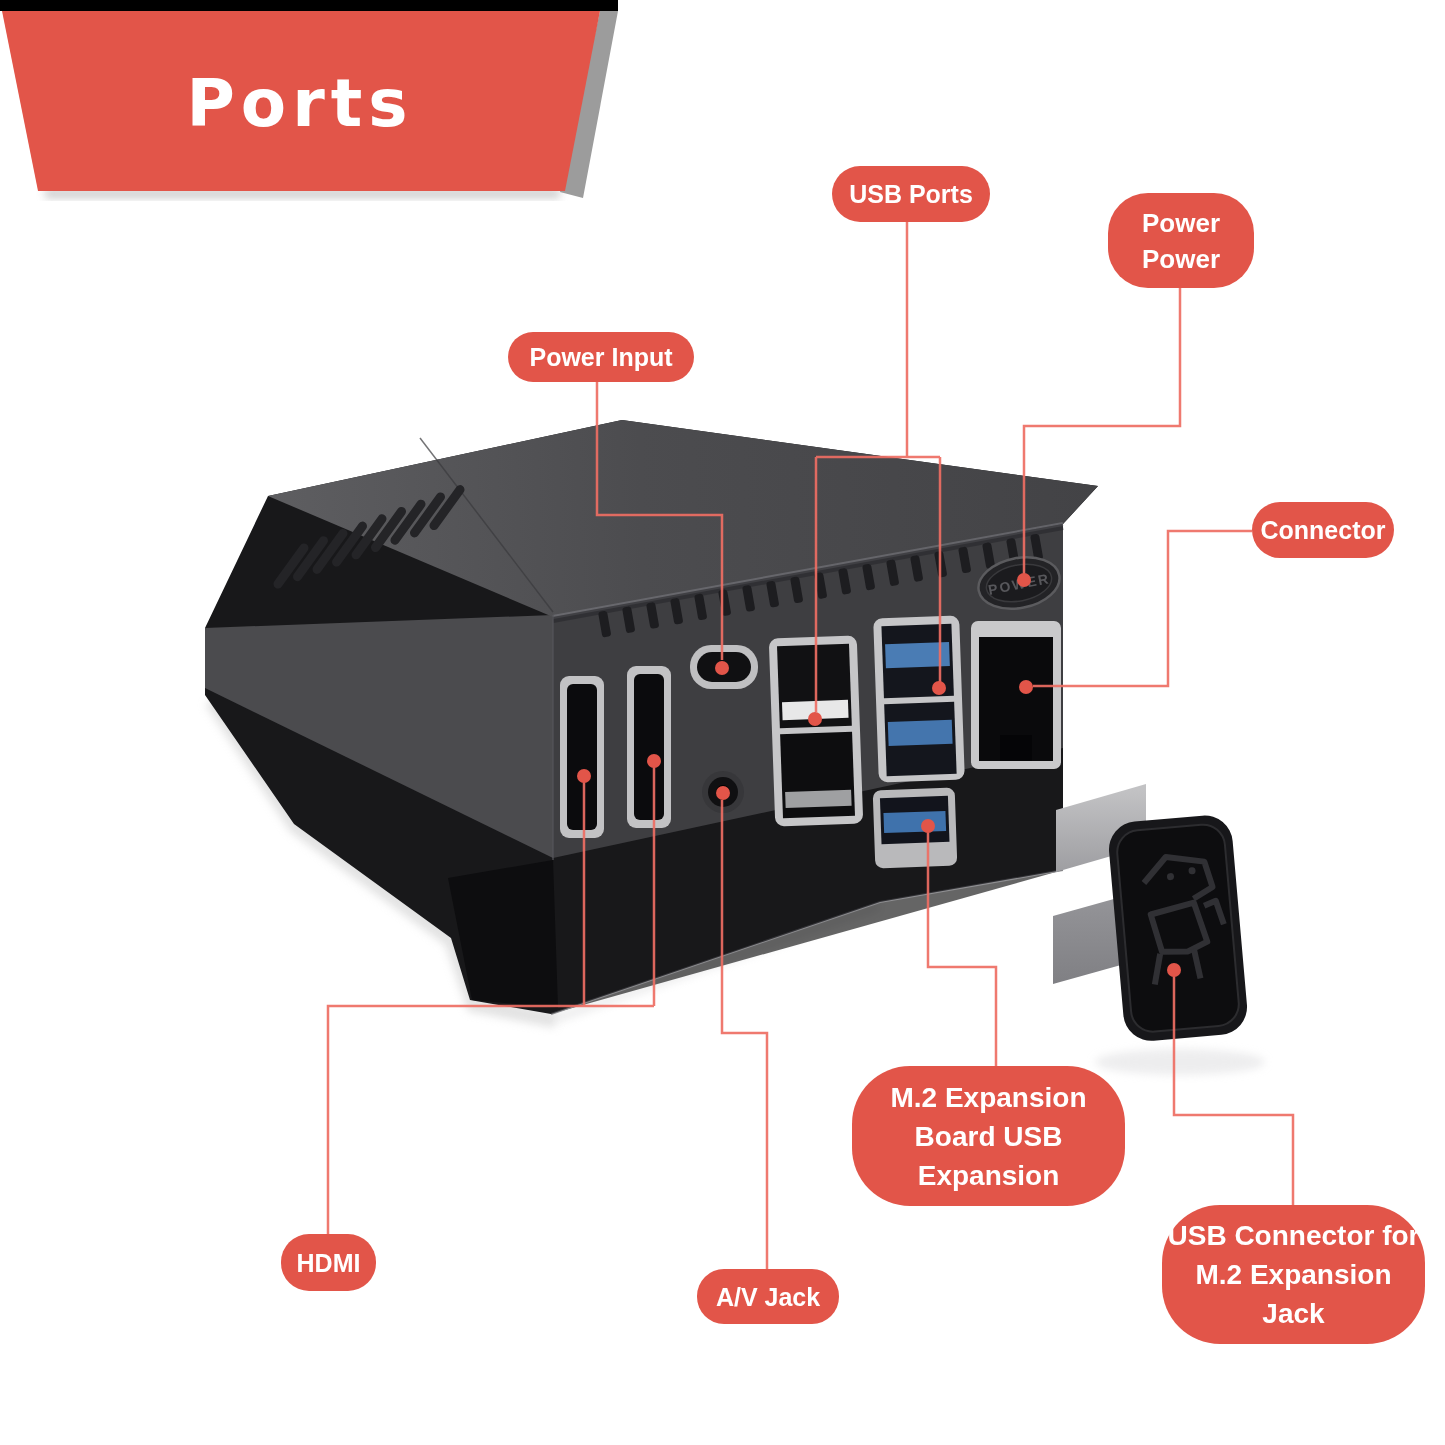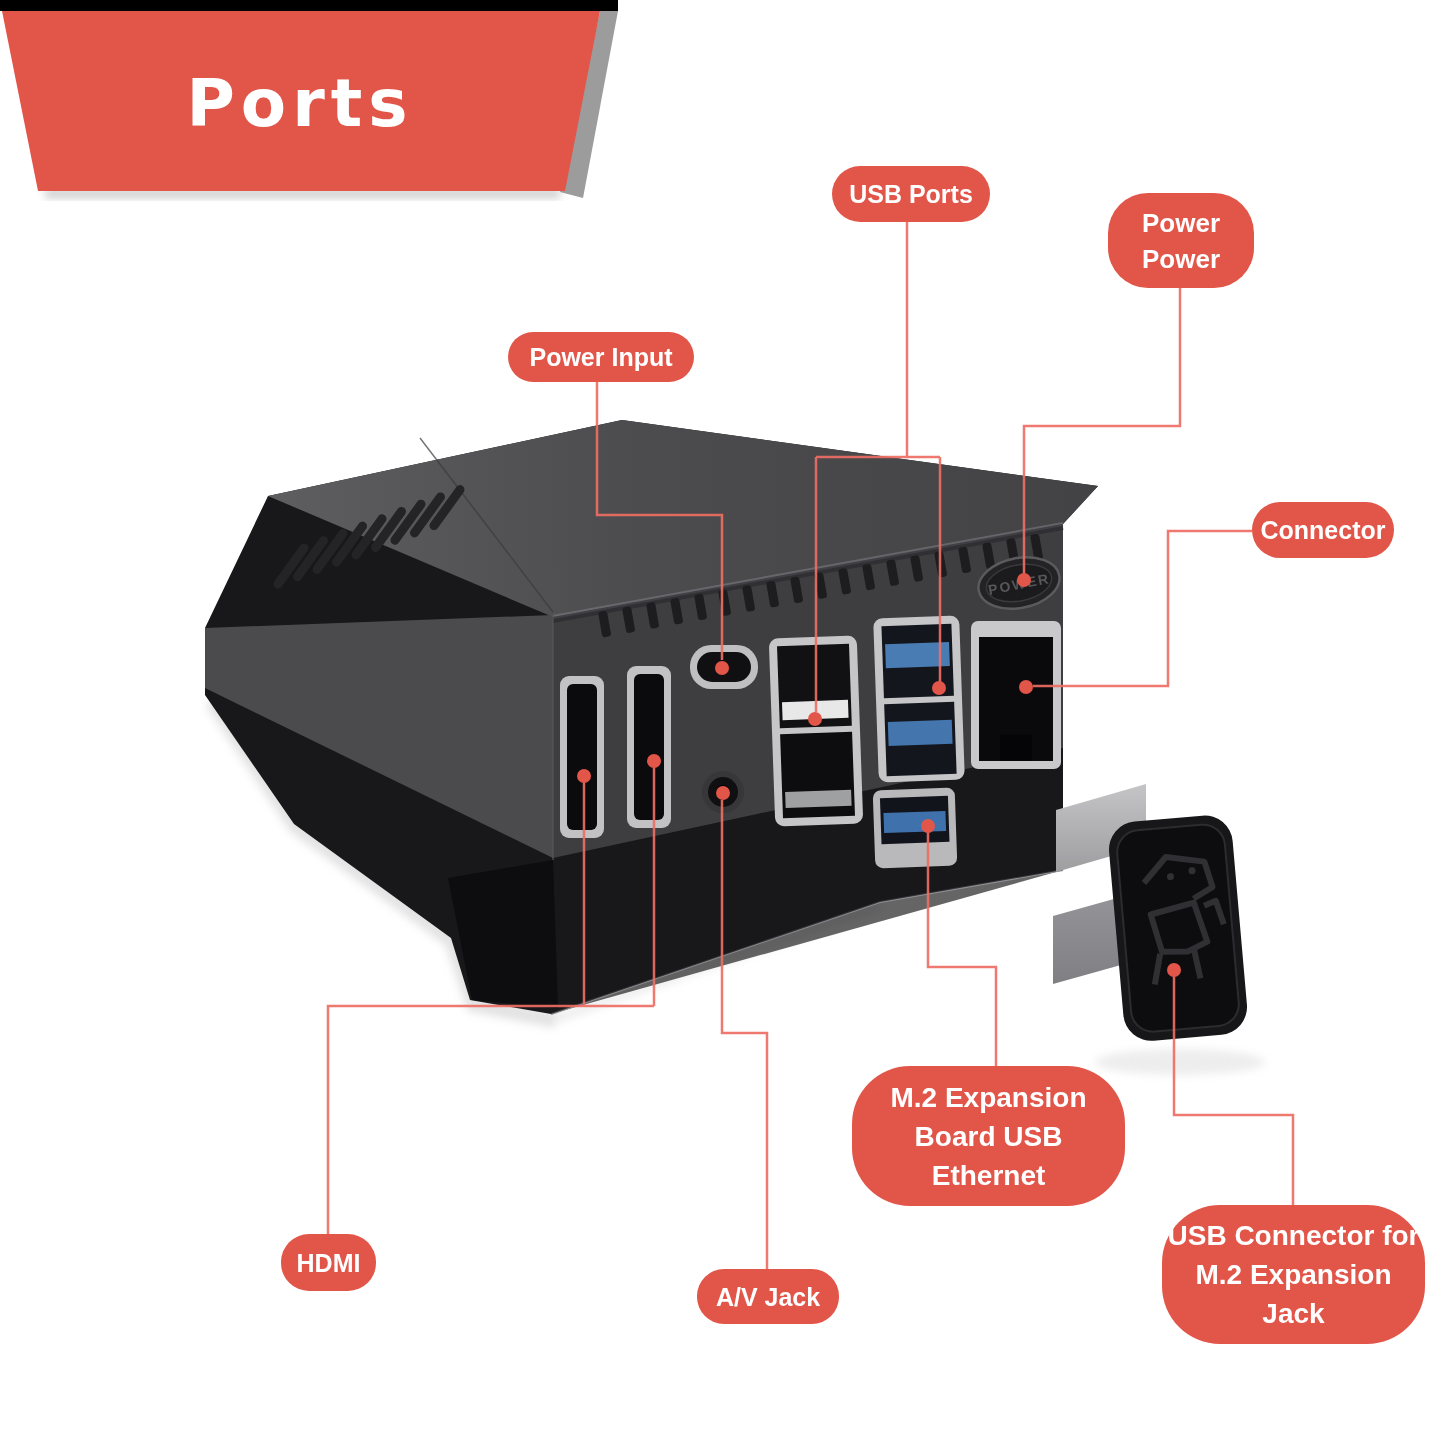--- a/index.html
+++ b/index.html
@@ -234,21 +234,21 @@
     <span>HDMI</span>
   </div>
 
   <div class="pill" style="left:697px;top:1269px;width:142px;height:55px;border-radius:27px">
     <span>A/V Jack</span>
   </div>
 
   <div class="pill pill--multi" style="left:852px;top:1066px;width:273px;height:140px;border-radius:58px">
     <span>M.2 Expansion</span>
     <span>Board USB</span>
-    <span>Ethernet</span>
+    <span>Expansion</span>
   </div>
 
   <div class="pill pill--multi" style="left:1162px;top:1205px;width:263px;height:139px;border-radius:58px">
     <span>USB Connector for</span>
     <span>M.2 Expansion</span>
     <span>Jack</span>
   </div>
 
 </div>
 

